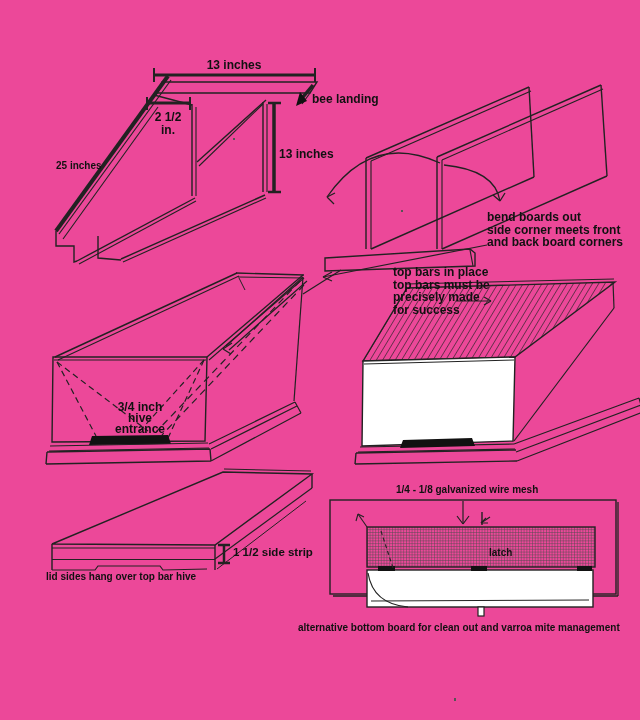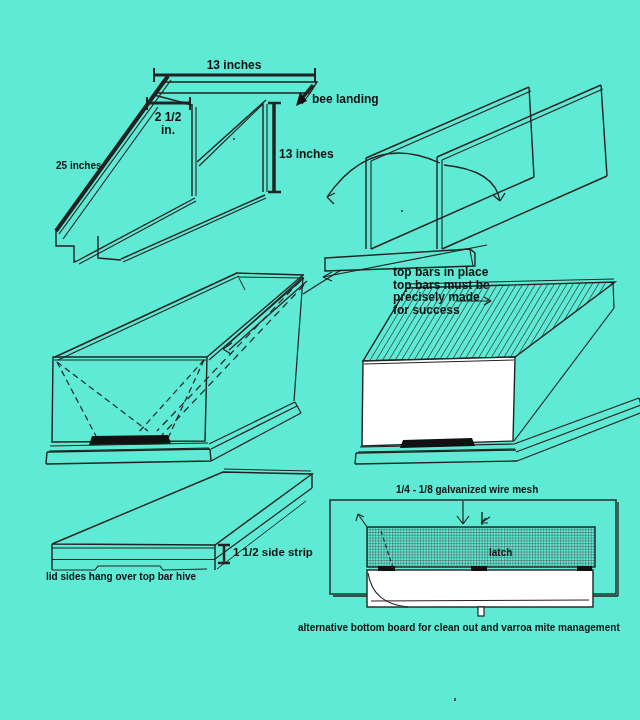--- a/index.html
+++ b/index.html
@@ -1,20 +1,20 @@
 <!DOCTYPE html>
 <html><head>
 <meta charset="utf-8">
 <style>
   html, body { margin: 0; padding: 0; background: #ffffff; }
   .stage {
     position: relative;
     width: 640px;
     height: 720px;
-    background: #5eead4;
+    background: #ec4899;
     font-family: "Liberation Sans", sans-serif;
     overflow: hidden;
   }
   .stage svg { position: absolute; left: 0; top: 0; }
   .lbl {
     position: absolute;
     font-weight: bold;
     color: #111;
     font-size: 12px;
     line-height: 12.5px;
@@ -233,28 +233,38 @@
     <div>2 1/2</div>
     <div>in.</div>
   </div>
 
   <div class="lbl" style="left:312px; top:93px;">bee landing</div>
 
   <div class="lbl" style="left:279px; top:148px;">13 inches</div>
 
   <div class="lbl tiny" style="left:56px; top:161px;">25 inches</div>
 
+  <div class="lbl" style="left:487px; top:211px;">
+    <div>bend boards out</div>
+    <div>side corner meets front</div>
+    <div>and back board corners</div>
+  </div>
 
   <div class="lbl" style="left:357px; top:266px;margin-left:36px;">
     <div>top bars in place</div>
     <div>top bars must be</div>
     <div>precisely made</div>
     <div>for success</div>
   </div>
 
+  <div class="lbl center" style="left:102px; top:402px; width:76px; line-height:11px;">
+    <div>3/4 inch</div>
+    <div>hive</div>
+    <div>entrance</div>
+  </div>
 
   <div class="lbl" style="left:233px; top:546px; font-size:11.5px;text-align:right;">1 1/2 side strip</div>
 
   <div class="lbl small" style="left:46px; top:571px;">lid sides hang over top bar hive</div>
 
   <div class="lbl small" style="left:396px; top:484px;">1/4 - 1/8 galvanized wire mesh</div>
 
   <div class="lbl small" style="left:489px; top:512px;margin-top:35px;">latch</div>
 
   <div class="lbl small" style="left:298px; top:622px;">alternative bottom board for clean out and varroa mite management</div>

